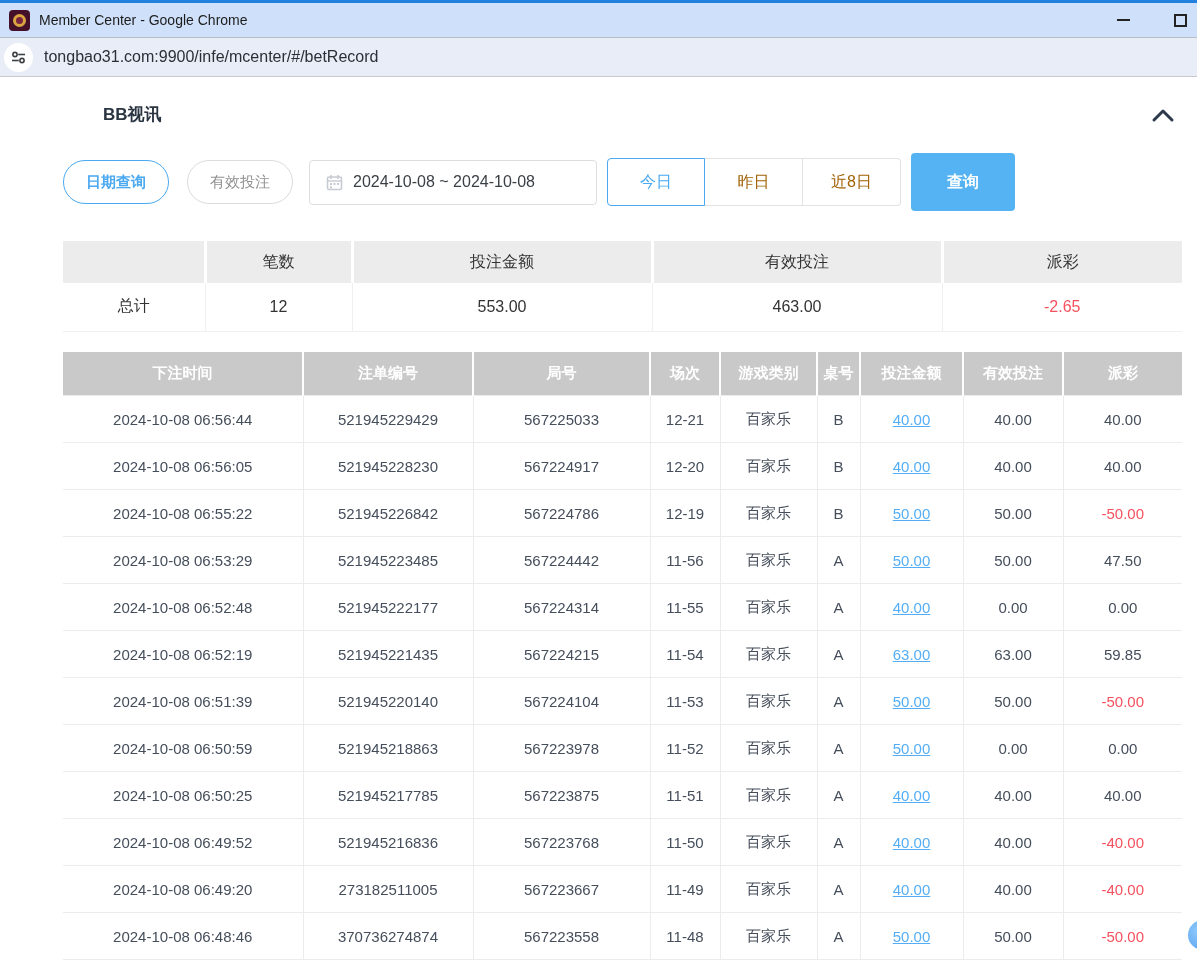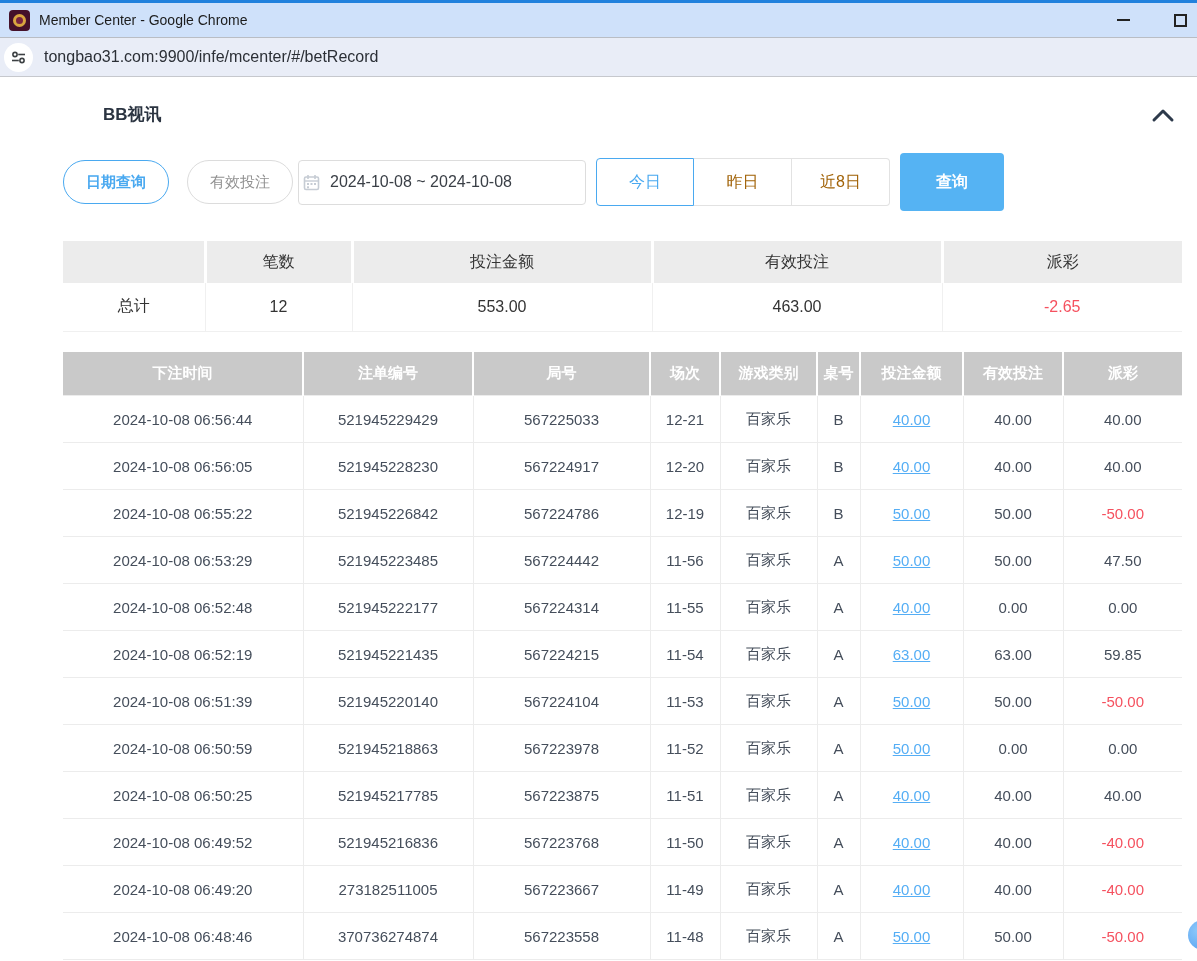--- a/index.html
+++ b/index.html
@@ -35,22 +35,22 @@
   .page{padding:0 15px 0 63px;}
   .section-head{margin-top:26px; display:flex; justify-content:space-between; align-items:center;margin-left:40px;}
   .section-title{font-size:17px; font-weight:bold; color:#2b3441;}
   .collapse-btn{cursor:pointer; margin-right:6px; display:flex; align-items:center;}
 
   .filter-row{margin-top:27px; display:flex; align-items:center;}
   .pill{height:44px; padding:0 22px; border-radius:23px; background:#fff; font-size:15px;
         display:flex; align-items:center; cursor:pointer;}
   .pill.active{border:1px solid var(--active-text-blue); color:var(--active-text-blue); font-weight:bold;}
   .pill.idle{border:1px solid #dcdcdc; color:#919191; margin-left:18px;}
-  .date-input{margin-left:5px; height:45px; width:288px; border:1px solid #ddd; border-radius:4px;
-              display:flex; align-items:center; padding:0 4px; background:#fff; cursor:pointer;}
+  .date-input{margin-left:16px; height:45px; width:288px; border:1px solid #ddd; border-radius:4px;
+              display:flex; align-items:center; padding:0 16px; background:#fff; cursor:pointer;}
   .date-text{margin-left:10px; font-size:16px; color:#3a3f46;}
   .seg-group{margin-left:10px; display:flex; height:48px;}
   .seg{width:98px; display:flex; align-items:center; justify-content:center; font-size:16px;
        border:1px solid #e2e2e2; border-left:none; color:#a16207; background:#fff; cursor:pointer;}
   .seg:first-child{border-radius:4px 0 0 4px;}
   .seg:last-child{border-radius:0 4px 4px 0;}
   .seg.active{border:1px solid var(--active-text-blue); color:var(--active-text-blue); border-radius:4px 0 0 4px;}
   .search-btn{margin-left:10px; height:58px; width:104px; border:none; border-radius:4px;
               background:var(--accent-blue); color:#fff; font-size:16px; font-weight:bold;
               font-family:inherit; cursor:pointer;}

